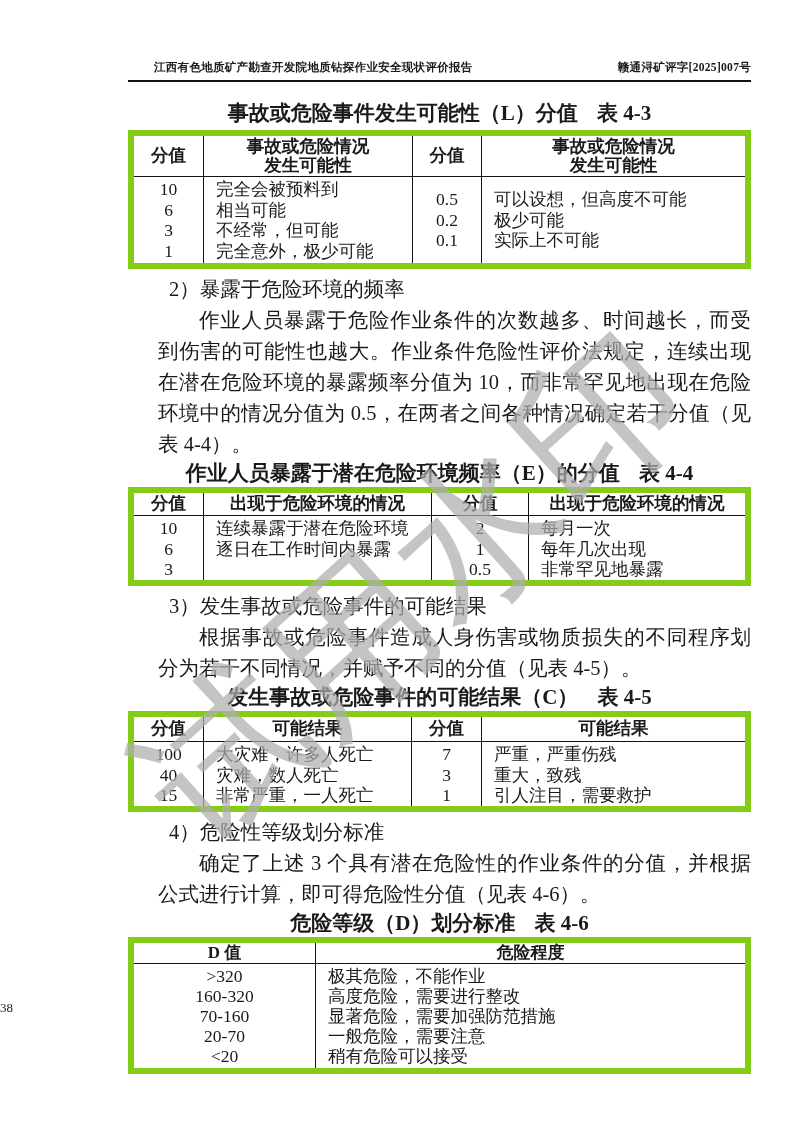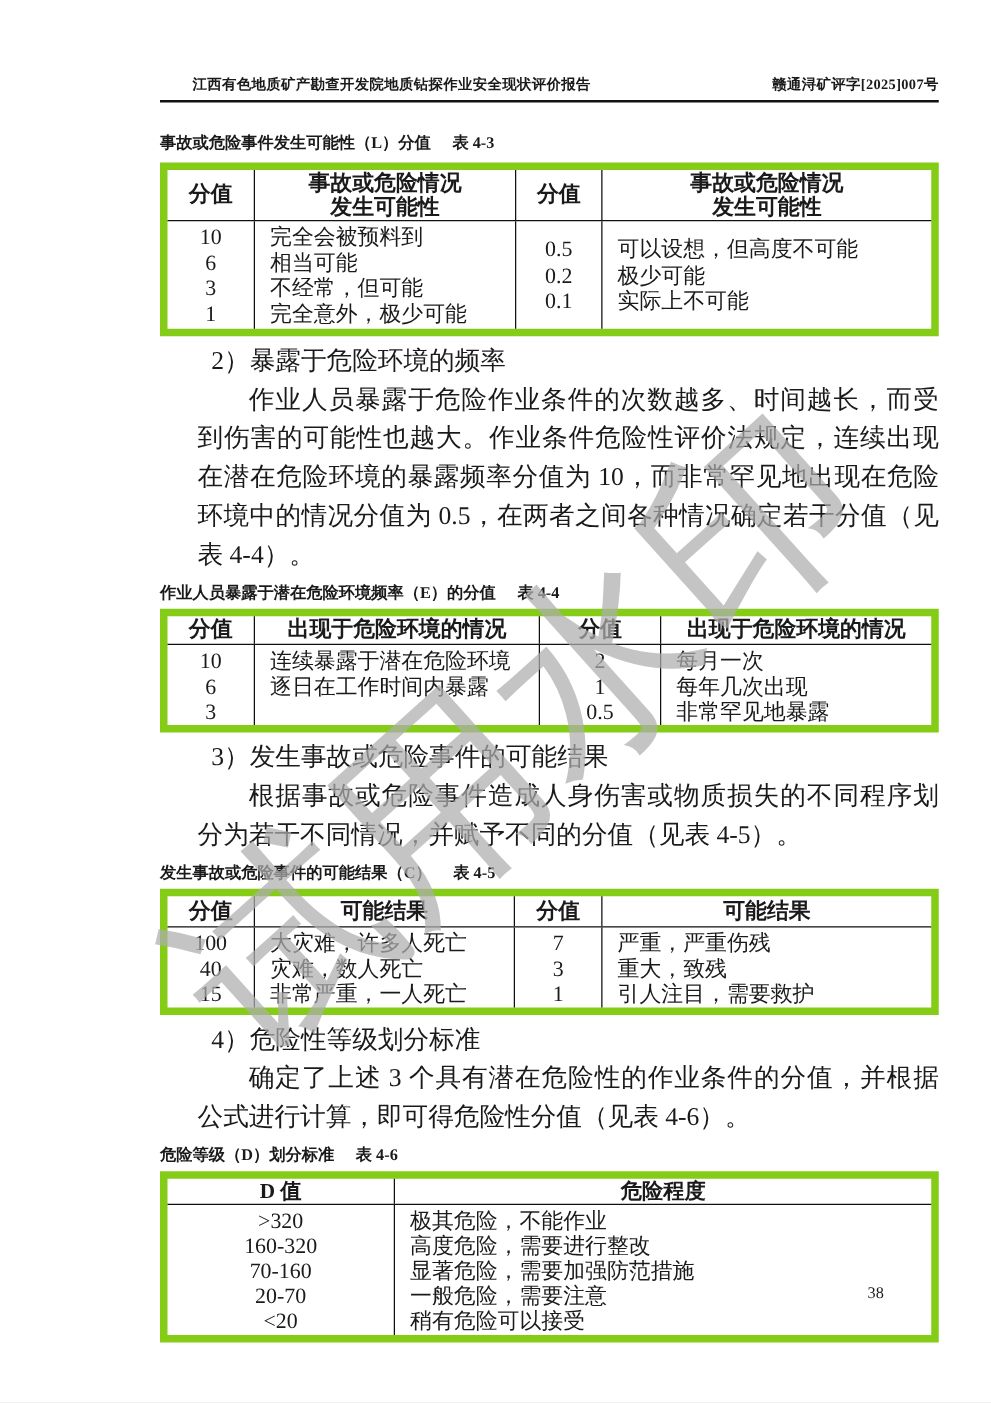--- a/index.html
+++ b/index.html
@@ -15,21 +15,21 @@
   
   .hdr {
     margin-top:60px; padding-bottom:5px; border-bottom:2.5px solid #111;
     display:flex; justify-content:space-between; align-items:flex-end;
     font-size:11.5px; font-weight:bold; letter-spacing:0.3px;
   }
   .hdr .left { padding-left:26px; }
 
   
   .tbl-title {
-    font-size:13px; font-weight:bold; line-height:21px;
+    text-align:center; font-size:21px; font-weight:bold; line-height:21px;
   }
   .tbl-title .tag { margin-left:14px; }
 
   
   .tbl { border:6px solid #84cc16; }
   .trow { display:grid; }
   .cols-43 { grid-template-columns:69px 209px 69px 1fr; }
   .cols-44 { grid-template-columns:69px 228px 97px 1fr; }
   .cols-45 { grid-template-columns:69px 208px 70px 1fr; }
   .cols-46 { grid-template-columns:181px 1fr; }
@@ -58,22 +58,22 @@
   }
 
   
   .mt-a { margin-top:21px; }   
   .mt-b { margin-top:6px; }    
   .mt-c { margin-top:5px; }    
   .mt-d { margin-top:3px; }
 
   
   .pageno {
-    position:absolute; left:0; top:1026px; width:707px;
-    text-align:right; font-size:13px;
+    position:absolute; left:0; top:1000px; width:707px;
+    text-align:left; font-size:13px;
   }
 
   
   .watermark {
     position:absolute; left:415px; top:588px; z-index:5;
     transform:translate(-50%,-50%) rotate(-42deg);
     font-size:165px; line-height:1; white-space:nowrap;
     color:rgba(173,173,173,0.72); letter-spacing:2px;
     pointer-events:none; font-weight:400;
   }

